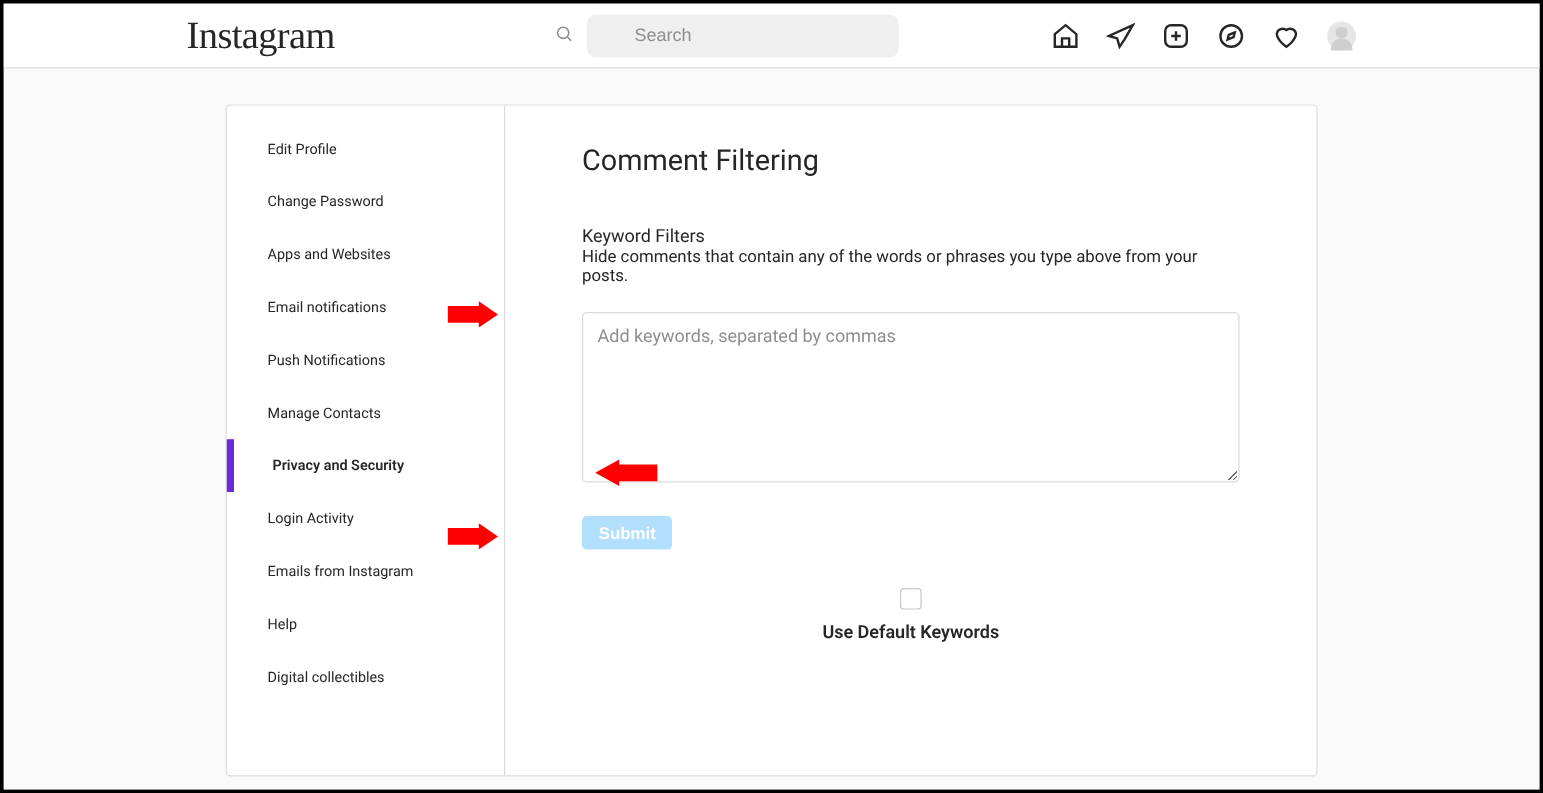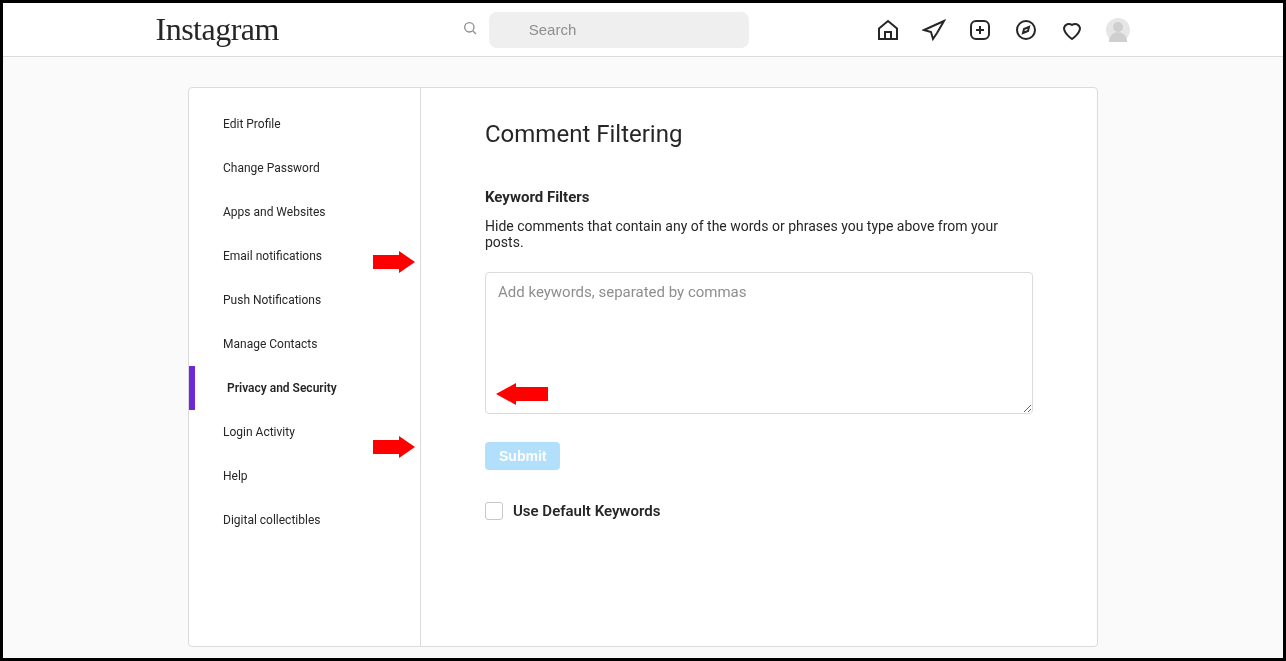--- a/index.html
+++ b/index.html
@@ -115,22 +115,22 @@
     padding: 32px 64px 32px 64px;
     position: relative;
   }
   .page-title {
     font-size: 24px;
     font-weight: 400;
     margin-bottom: 40px;
   }
   .section-head {
     font-size: 15px;
-    font-weight: 700;
-    margin-bottom: 12px;
+    font-weight: 400;
+    margin-bottom: 0;
   }
   .desc {
     font-size: 14px;
     color: #262626;
     margin-bottom: 22px;
   }
   textarea.keywords {
     width: 100%;
     height: 142px;
     border: 1px solid #dbdbdb;
@@ -151,20 +151,21 @@
     padding: 6px 14px;
     font-size: 14px;
     font-weight: 600;
     cursor: pointer;
   }
   .cb-row {
     margin-top: 32px;
     display: flex;
     align-items: center;
     gap: 10px;
+    flex-direction: column;
   }
   .cb {
     width: 18px;
     height: 18px;
     border: 1px solid #c7c7c7;
     border-radius: 3px;
     background: #fff;
     cursor: pointer;
   }
   .cb-label {
@@ -240,20 +241,21 @@
 
   <div class="sidebar">
     <div class="side-item">Edit Profile</div>
     <div class="side-item">Change Password</div>
     <div class="side-item">Apps and Websites</div>
     <div class="side-item">Email notifications</div>
     <div class="side-item">Push Notifications</div>
     <div class="side-item">Manage Contacts</div>
     <div class="side-item active">Privacy and Security</div>
     <div class="side-item">Login Activity</div>
+    <div class="side-item">Emails from Instagram</div>
     <div class="side-item">Help</div>
     <div class="side-item">Digital collectibles</div>
   </div>
 
   <div class="main">
     <h1 class="page-title">Comment Filtering</h1>
 
     <div class="section-head">Keyword Filters</div>
     <div class="desc">Hide comments that contain any of the words or phrases you type above from your posts.</div>
 

